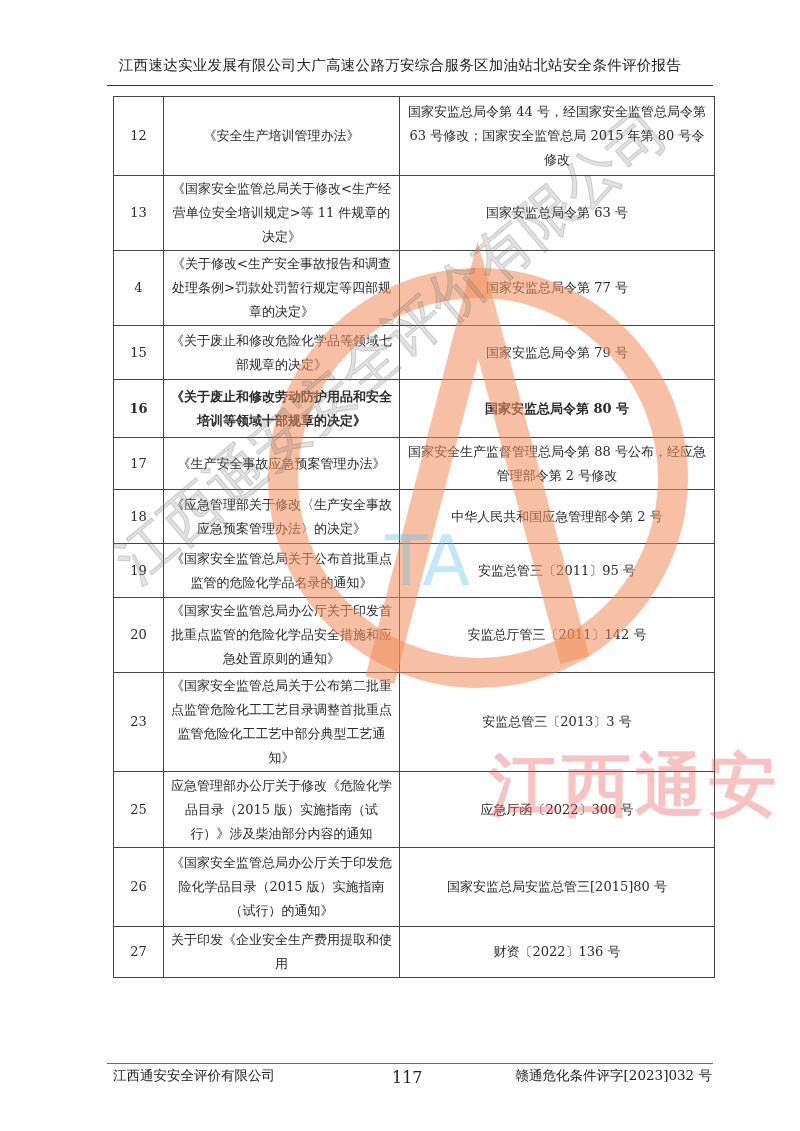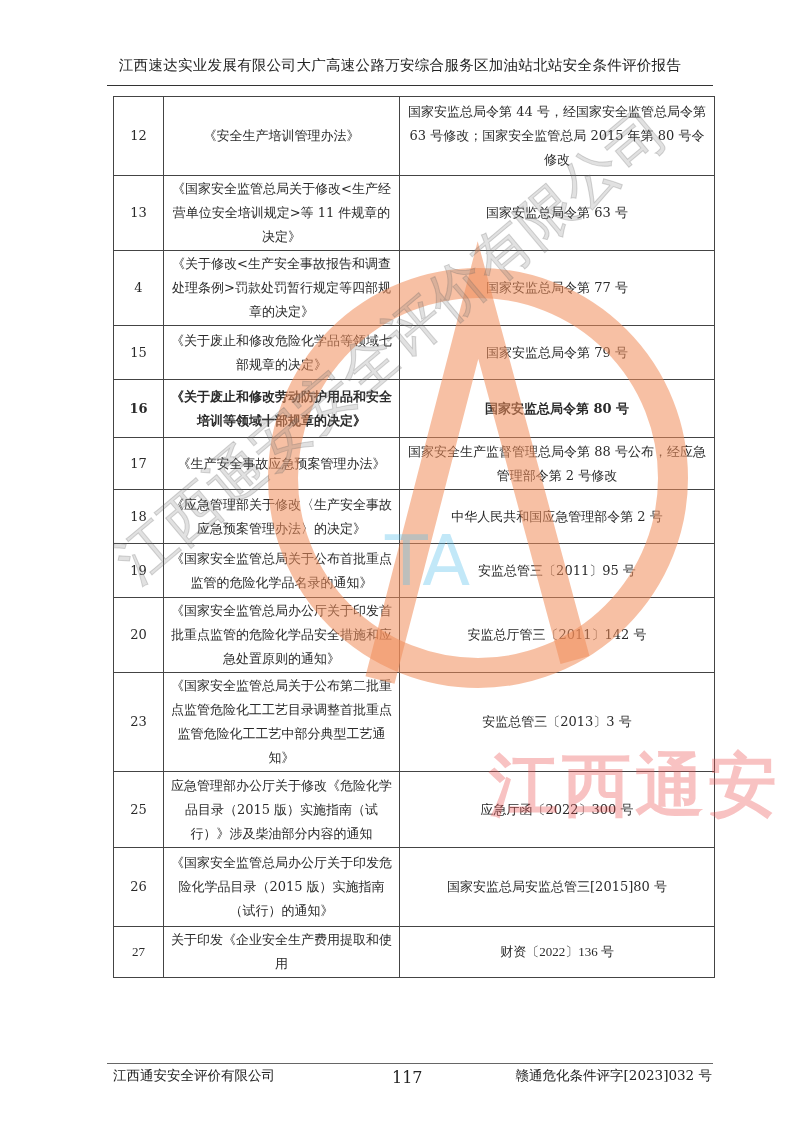--- a/index.html
+++ b/index.html
@@ -103,21 +103,21 @@
       <tr style="height: 76px;">
         <td class="col-no">25</td>
         <td class="col-name">应急管理部办公厅关于修改《危险化学品目录（2015 版）实施指南（试行）》涉及柴油部分内容的通知</td>
         <td class="col-doc">应急厅函〔2022〕300 号</td>
       </tr>
       <tr style="height: 79px;">
         <td class="col-no">26</td>
         <td class="col-name">《国家安全监管总局办公厅关于印发危险化学品目录（2015 版）实施指南（试行）的通知》</td>
         <td class="col-doc">国家安监总局安监总管三[2015]80 号</td>
       </tr>
-      <tr style="height: 26px; font-family: Liberation Serif, serif;">
+      <tr style="height: 26px;">
         <td class="col-no">27</td>
         <td class="col-name">关于印发《企业安全生产费用提取和使用</td>
         <td class="col-doc">财资〔2022〕136 号</td>
       </tr>
     </tbody>
 </table>
 
 <div class="wm wm-circle"></div>
 <svg class="wm wm-svg" viewBox="0 0 800 1131">
   <path d="M380 680 L478 300 L575 660" fill="none" stroke="rgba(240,140,90,0.55)" stroke-width="30"></path>

